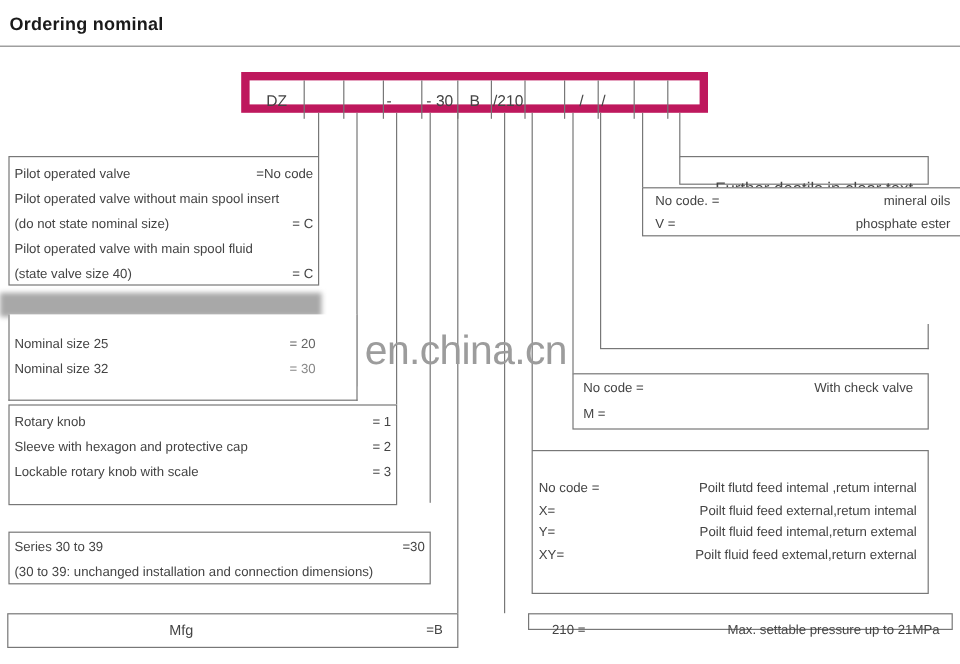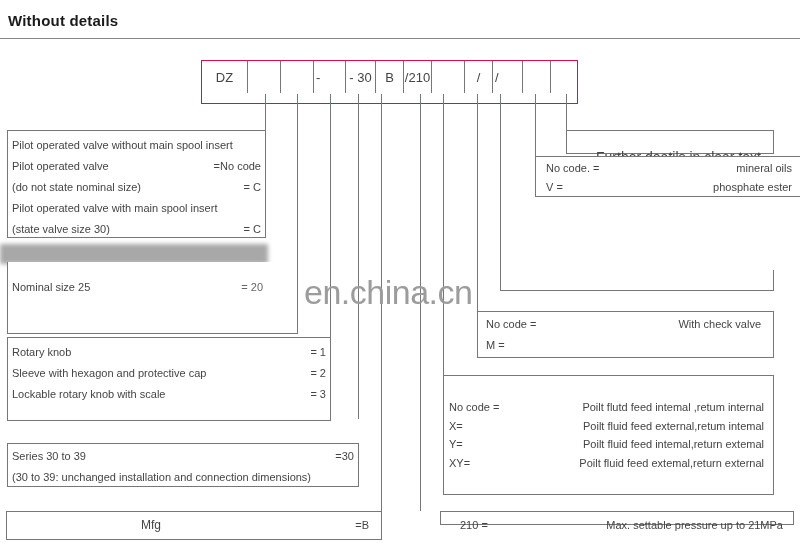--- a/index.html
+++ b/index.html
@@ -1,33 +1,33 @@
 <!DOCTYPE html>
 <html><head>
 <meta charset="utf-8">
 <style>
   html,body{margin:0;padding:0;background:#ffffff;}
   body{width:800px;height:553px;position:relative;overflow:hidden;font-family:"Liberation Sans",sans-serif;color:#333;}
   .title{position:absolute;left:8px;top:12px;font-size:15px;font-weight:bold;color:#1a1a1a;letter-spacing:0.2px;}
   .title-rule{position:absolute;left:0;top:38px;width:800px;height:1px;background:#888;}
-  .codebar{position:absolute;left:201px;top:60px;height:44px;display:flex;border:1px solid #be185d;box-sizing:border-box;}
+  .codebar{position:absolute;left:201px;top:60px;height:34px;display:flex;border:7px solid #be185d;box-sizing:border-box;}
   .cell{height:32px;border-right:1px solid #777;box-sizing:border-box;font-size:13px;color:#444;display:flex;align-items:center;justify-content:center;position:relative;}
   .cell:last-child{border-right:none;}
   .vline{position:absolute;width:1px;background:#777;}
   .hline{position:absolute;height:1px;background:#777;}
   .box{position:absolute;border:1px solid #777;box-sizing:border-box;background:#fff;font-size:11px;color:#444;}
   .row{display:flex;justify-content:space-between;white-space:nowrap;height:21px;align-items:center;padding:0 4px;}
   .bold{font-weight:bold;color:#333;}
   .blur-bar{position:absolute;left:0;top:244px;width:268px;height:20px;background:#a8a8a8;filter:blur(2px);}
   .watermark{position:absolute;left:304px;top:244px;font-size:34px;color:#9c9c9c;letter-spacing:-0.5px;margin-top:29px;}
 </style>
 </head>
 <body>
 
-<div class="title">Without details</div>
+<div class="title">Ordering nominal</div>
 <div class="title-rule"></div>
 
 <div class="codebar">
   <div class="cell" style="width:46px">DZ</div>
   <div class="cell" style="width:33px"></div>
   <div class="cell" style="width:33px"></div>
   <div class="cell" style="width:32px;justify-content:flex-start;padding-left:2px">-</div>
   <div class="cell" style="width:30px">- 30</div>
   <div class="cell" style="width:28px">B</div>
   <div class="cell" style="width:28px">/210</div>
@@ -48,48 +48,52 @@
 <div class="vline" style="left:477px;top:94px;height:218px"></div>
 <div class="vline" style="left:500px;top:94px;height:196px"></div>
 <div class="vline" style="left:535px;top:94px;height:78px"></div>
 <div class="vline" style="left:566px;top:94px;height:38px"></div>
 <div class="hline" style="left:500px;top:290px;width:274px"></div>
 <div class="vline" style="left:773px;top:270px;height:21px"></div>
 <div class="hline" style="left:566px;top:131px;width:10px"></div>
 
 <div class="box" style="left:7px;top:130px;width:259px;height:108px;padding-top:3px">
   <div class="row">
+      <span>Pilot operated valve</span>
+      <span>=No code</span>
+    </div>
+  <div class="row">
       <span>Pilot operated valve without main spool insert</span>
       <span></span>
-    </div>
-  <div class="row">
-      <span>Pilot operated valve</span>
-      <span>=No code</span>
     </div>
   <div class="row">
       <span>(do not state nominal size)</span>
       <span>= C</span>
     </div>
   <div class="row">
-      <span>Pilot operated valve with main spool insert</span>
+      <span>Pilot operated valve with main spool fluid</span>
       <span></span>
     </div>
   <div class="row">
-      <span>(state valve size 30)</span>
+      <span>(state valve size 40)</span>
       <span>= C</span>
     </div>
 </div>
 
 <div class="blur-bar"></div>
 <div class="watermark">en.china.cn</div>
 
 <div class="box" style="left:7px;top:262px;width:291px;height:72px;border-top:none;padding-top:14px;padding-right:30px">
   <div class="row">
       <span>Nominal size 25</span>
       <span style="color:#666">= 20</span>
+    </div>
+  <div class="row">
+      <span>Nominal size 32</span>
+      <span style="color:#888">= 30</span>
     </div>
 </div>
 
 <div class="box" style="left:7px;top:337px;width:324px;height:84px;padding-top:3px">
   <div class="row">
       <span>Rotary knob</span>
       <span>= 1</span>
     </div>
   <div class="row">
       <span>Sleeve with hexagon and protective cap</span>

